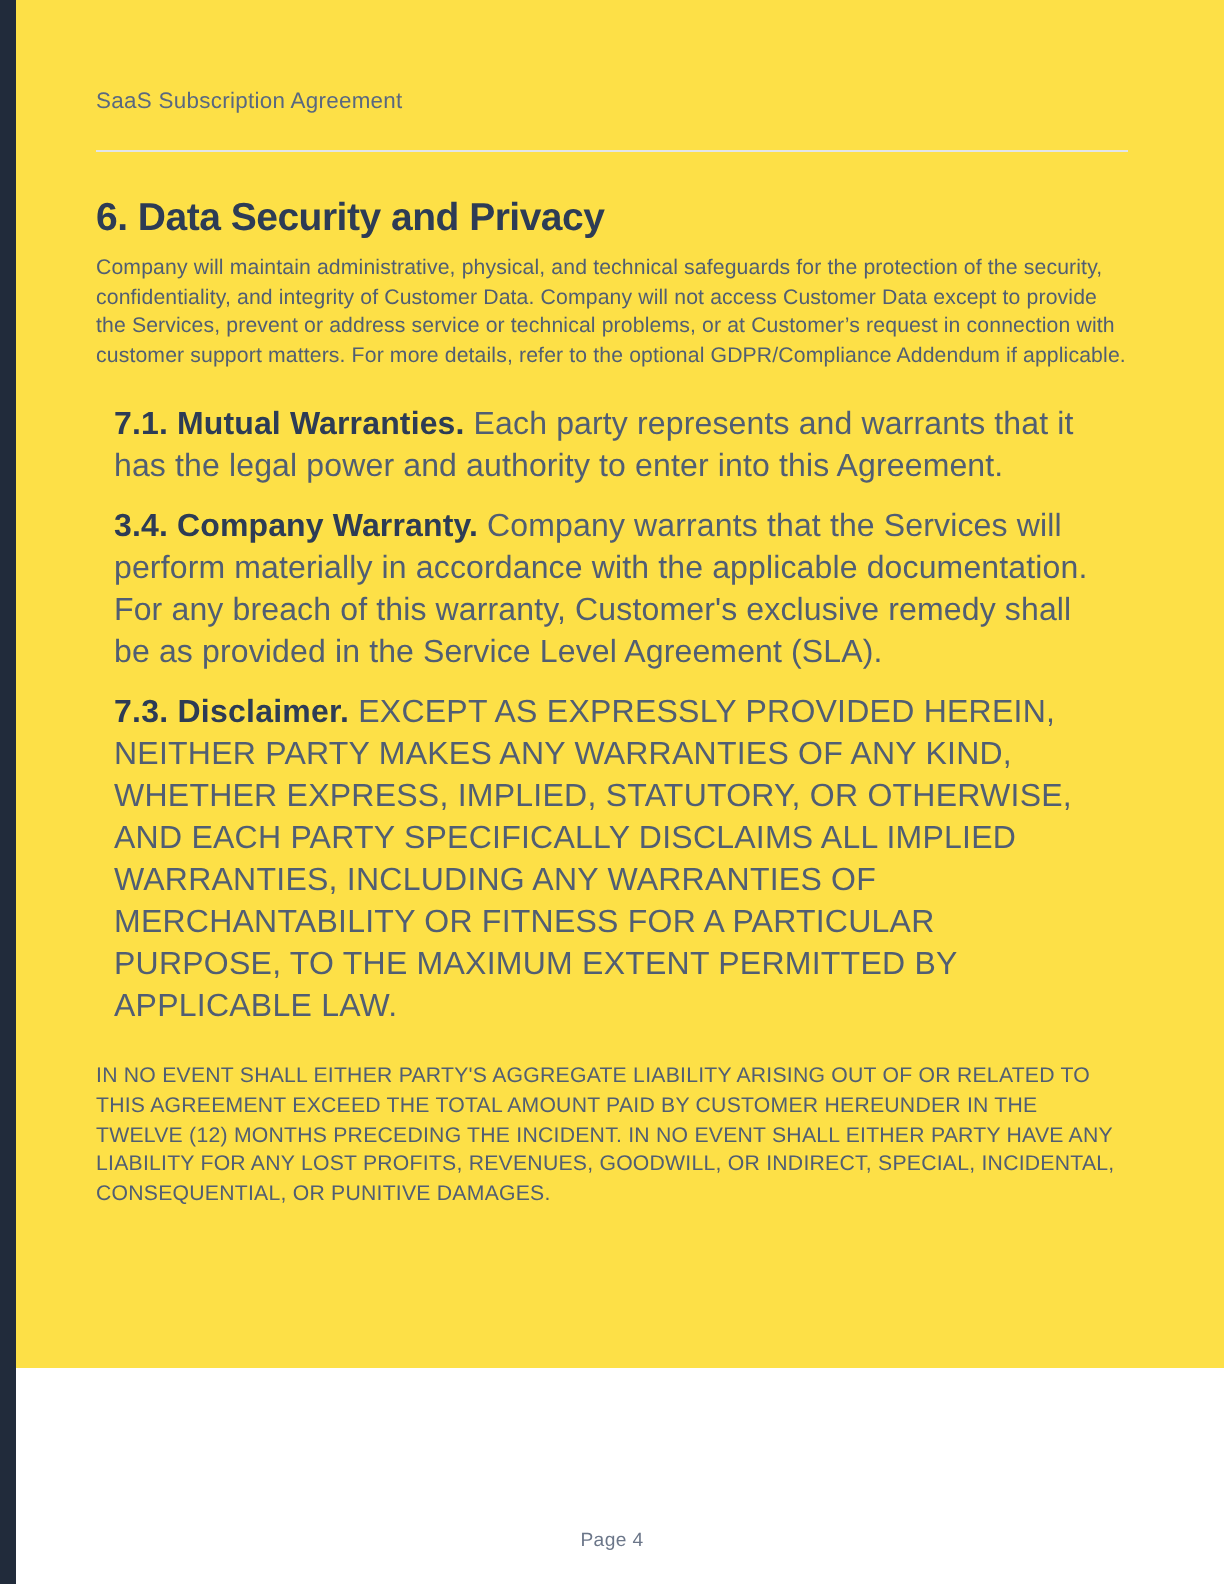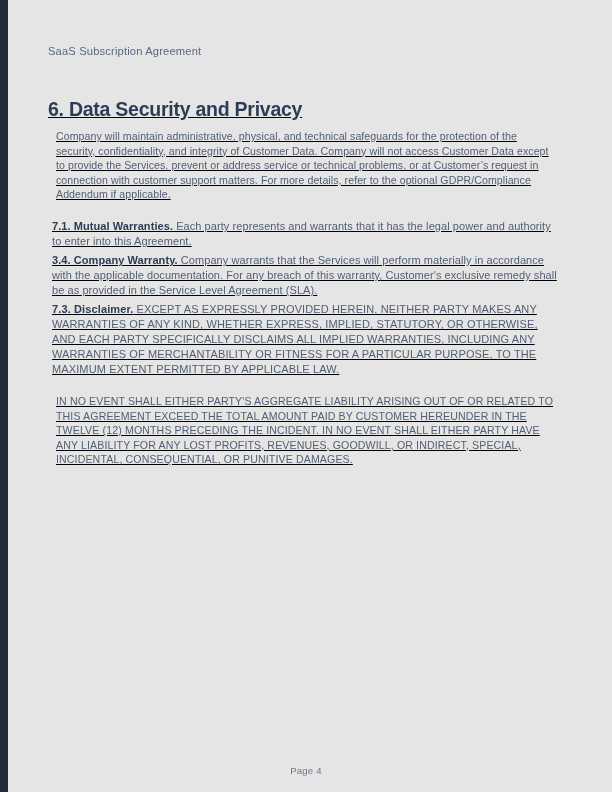--- a/index.html
+++ b/index.html
@@ -11,22 +11,22 @@
     height: 792px;
     background: #ffffff;
     font-family: "Liberation Sans", sans-serif;
     -webkit-font-smoothing: antialiased;
     overflow: hidden;
   }
 
   .page {
     position: relative;
     width: 612px;
-    height: 792px;
-    background: #e5e5e5;
+    height: 684px;
+    background: #fde047;
     box-sizing: border-box;
   }
 
   .edge-bar {
     position: absolute;
     left: 0;
     top: 0;
     width: 8px;
     height: 792px;
     background: #212b3b;
@@ -50,21 +50,20 @@
     line-height: 15px;
   }
   .header-rule {
     margin-top: 16px;
     border-top: 1px solid #e2e5ea;
     width: 516px;
   }
 
   .body-area {
     padding-top: 21px;
-    text-decoration: underline;
   }
 
   h2.section-heading {
     margin: 0;
     padding: 0;
     font-size: 19.5px;
     font-weight: bold;
     color: #2d3c55;
     letter-spacing: -0.25px;
     line-height: 24px;
@@ -74,34 +73,34 @@
     margin-bottom: 0;
   }
   .section-6 { margin-bottom: 17px; }
   .section-7 { margin-bottom: 17px; }
 
   .section-6 h2.section-heading { margin-bottom: 6px; }
   .section-7 h2.section-heading { margin-bottom: 6px; }
   .section-8 h2.section-heading { margin-bottom: 2px; }
 
   p.para {
-    margin: 8px;
+    margin: 0;
     padding: 0;
     font-size: 10.6px;
     line-height: 14.6px;
     color: #515e73;
     text-align: left;
     letter-spacing: 0.07px;
   }
 
   p.clause {
-    margin: 4px;
+    margin: 9px;
     padding: 0;
-    font-size: 11px;
-    line-height: 15px;
+    font-size: 16px;
+    line-height: 21px;
     color: #515e73;
     letter-spacing: 0.07px;
   }
 
   .clause-label {
     font-weight: bold;
     color: #2d3c55;
   }
 
   p.caps {

